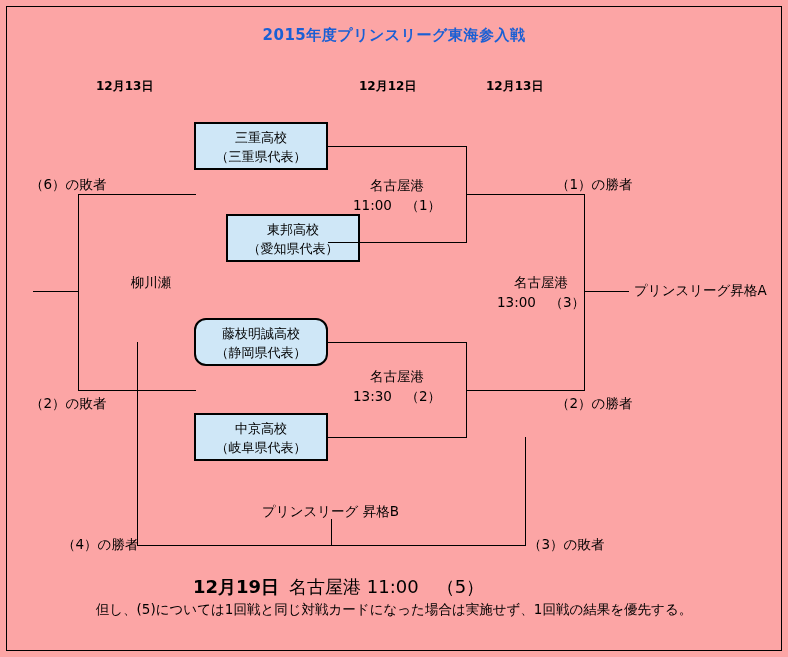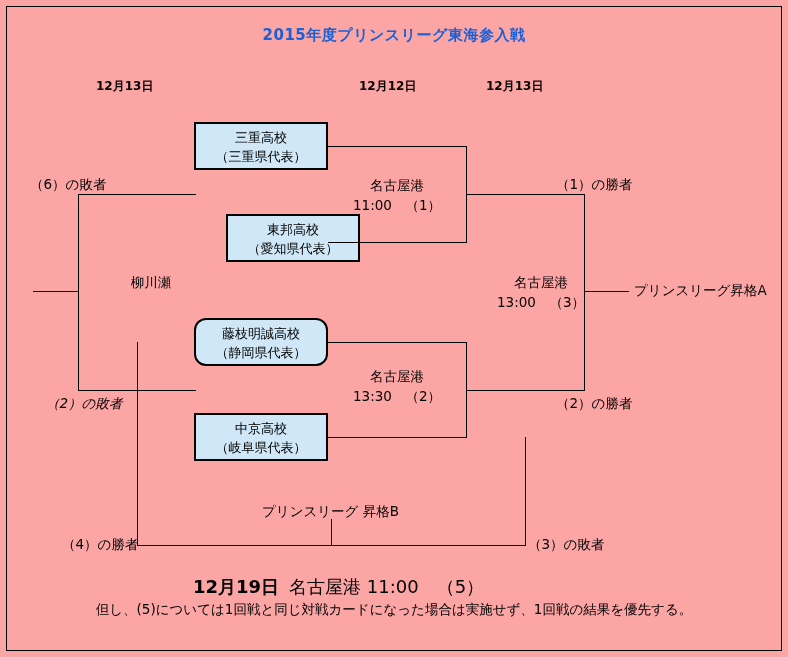--- a/index.html
+++ b/index.html
@@ -177,21 +177,21 @@
   <div class="hline" style="left:78px; top:194px; width:118px;"></div>
   <div class="hline" style="left:78px; top:390px; width:118px;"></div>
   <div class="vline" style="left:78px; top:194px; height:197px;"></div>
   <div class="hline" style="left:33px; top:291px; width:45px;"></div>
 
   <div class="match" style="left:86px; top:272px; width:130px;">
     <span class="ln">柳川瀬</span>
   </div>
 
   <div class="sidelabel" style="left:30px; top:176px;">（6）の敗者</div>
-  <div class="sidelabel" style="left:46px; top:395px;font-style:italic;">（2）の敗者</div>
+  <div class="sidelabel" style="left:30px; top:395px;">（2）の敗者</div>
 
   <div class="vline" style="left:137px; top:342px; height:203px;"></div>
   <div class="vline" style="left:525px; top:437px; height:108px;"></div>
   <div class="hline" style="left:137px; top:545px; width:389px;"></div>
   <div class="vline" style="left:331px; top:519px; height:26px;"></div>
 
   <div class="sidelabel" style="left:262px; top:503px;">プリンスリーグ 昇格B</div>
   <div class="sidelabel" style="left:62px; top:536px;">（4）の勝者</div>
   <div class="sidelabel" style="left:528px; top:536px;">（3）の敗者</div>
 

